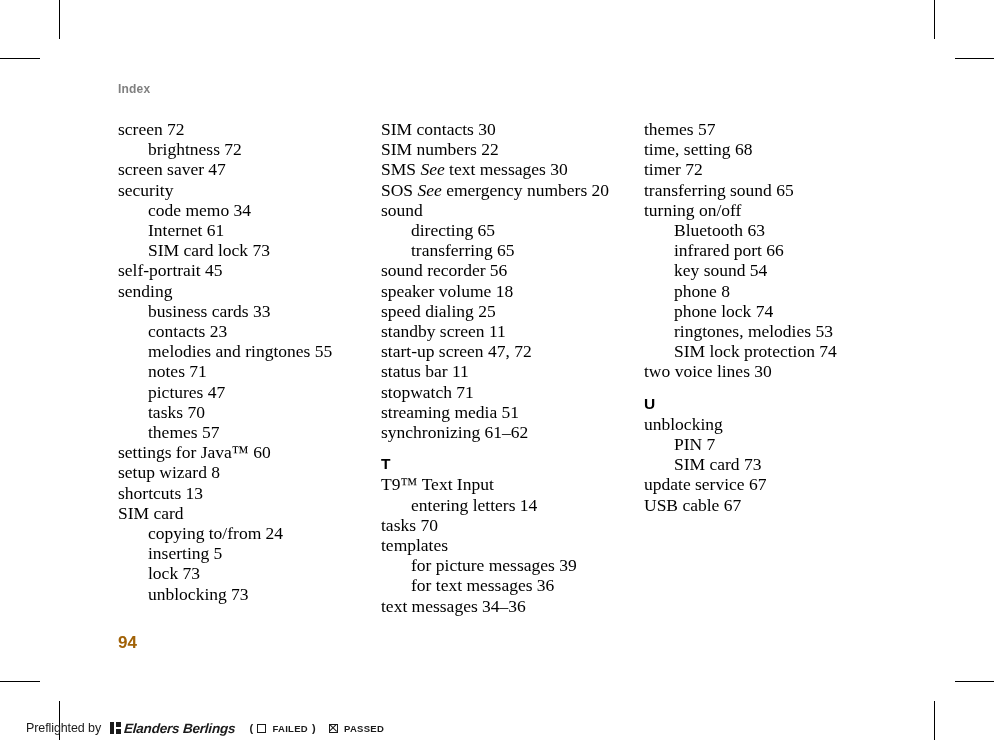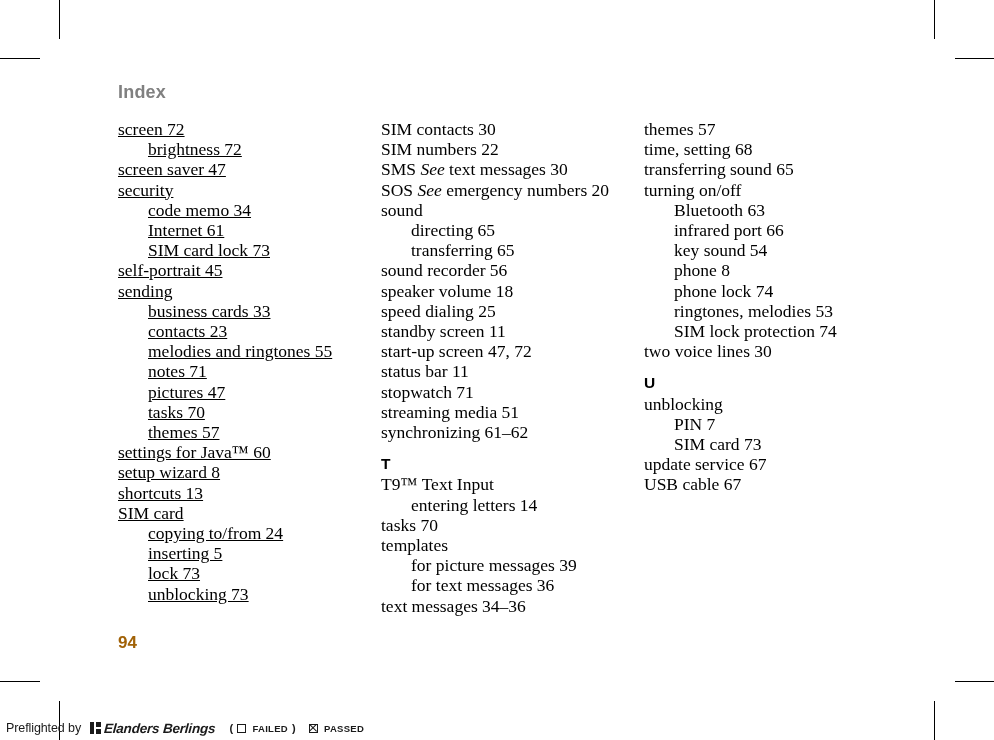--- a/index.html
+++ b/index.html
@@ -42,40 +42,40 @@
     width: 994px;
     height: 700px;
   }
 
   .index-heading {
     position: absolute;
     left: 118px;
     top: 82px;
     font-family: "Liberation Sans", "DejaVu Sans", sans-serif;
     font-weight: bold;
-    font-size: 18px;
+    font-size: 12px;
     letter-spacing: 0.2px;
     color: #808080;
   }
 
   .columns {
     position: absolute;
     left: 0;
     top: 119px;
     width: 994px;
   }
 
   .col {
     position: absolute;
     top: 0;
     font-size: 17.5px;
     line-height: 20.2px;
     color: #000000;
   }
-  .col-1 { left: 118px; width: 250px; text-decoration: underline; }
+  .col-1 { left: 118px; width: 250px; }
   .col-2 { left: 381px; width: 250px; }
   .col-3 { left: 644px; width: 250px; }
 
   .entry {
     white-space: nowrap;
   }
   .entry.sub {
     padding-left: 30px;
   }
   .entry .see {
@@ -109,20 +109,21 @@
     top: 719px;
     height: 18px;
     display: flex;
     align-items: center;
     font-family: "Liberation Sans", "DejaVu Sans", sans-serif;
     color: #1a1a1a;
   }
   .pf-text {
     font-size: 12.5px;
     letter-spacing: -0.1px;
+    margin-left: 20px;
   }
   .pf-logo {
     position: relative;
     width: 11px;
     height: 12px;
     margin-left: 9px;
     margin-right: 3px;
     background: #1a1a1a;
   }
   .pf-logo::before {
@@ -244,20 +245,21 @@
         <div class="entry sub">entering letters 14</div>
         <div class="entry">tasks 70</div>
         <div class="entry">templates</div>
         <div class="entry sub">for picture messages 39</div>
         <div class="entry sub">for text messages 36</div>
         <div class="entry">text messages 34–36</div>
       </div>
     <div class="col col-3">
         <div class="entry">themes 57</div>
         <div class="entry">time, setting 68</div>
+        <div class="entry">timer 72</div>
         <div class="entry">transferring sound 65</div>
         <div class="entry">turning on/off</div>
         <div class="entry sub">Bluetooth 63</div>
         <div class="entry sub">infrared port 66</div>
         <div class="entry sub">key sound 54</div>
         <div class="entry sub">phone 8</div>
         <div class="entry sub">phone lock 74</div>
         <div class="entry sub">ringtones, melodies 53</div>
         <div class="entry sub">SIM lock protection 74</div>
         <div class="entry">two voice lines 30</div>

